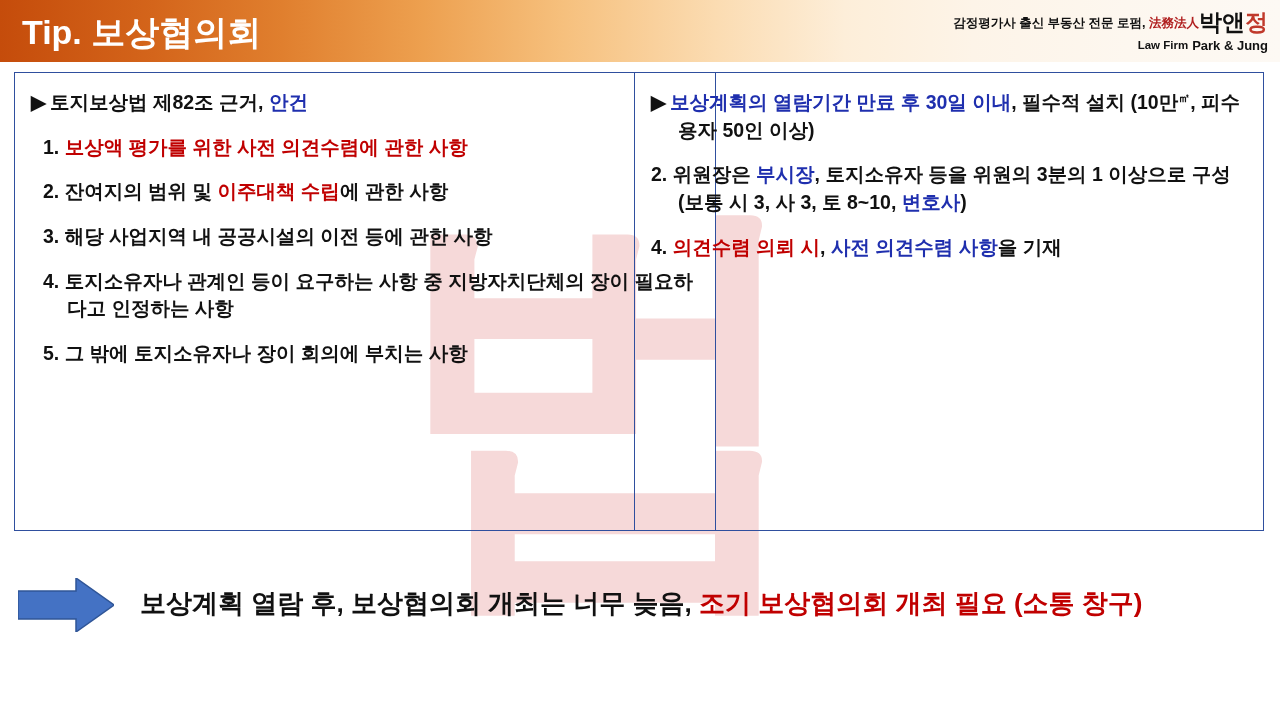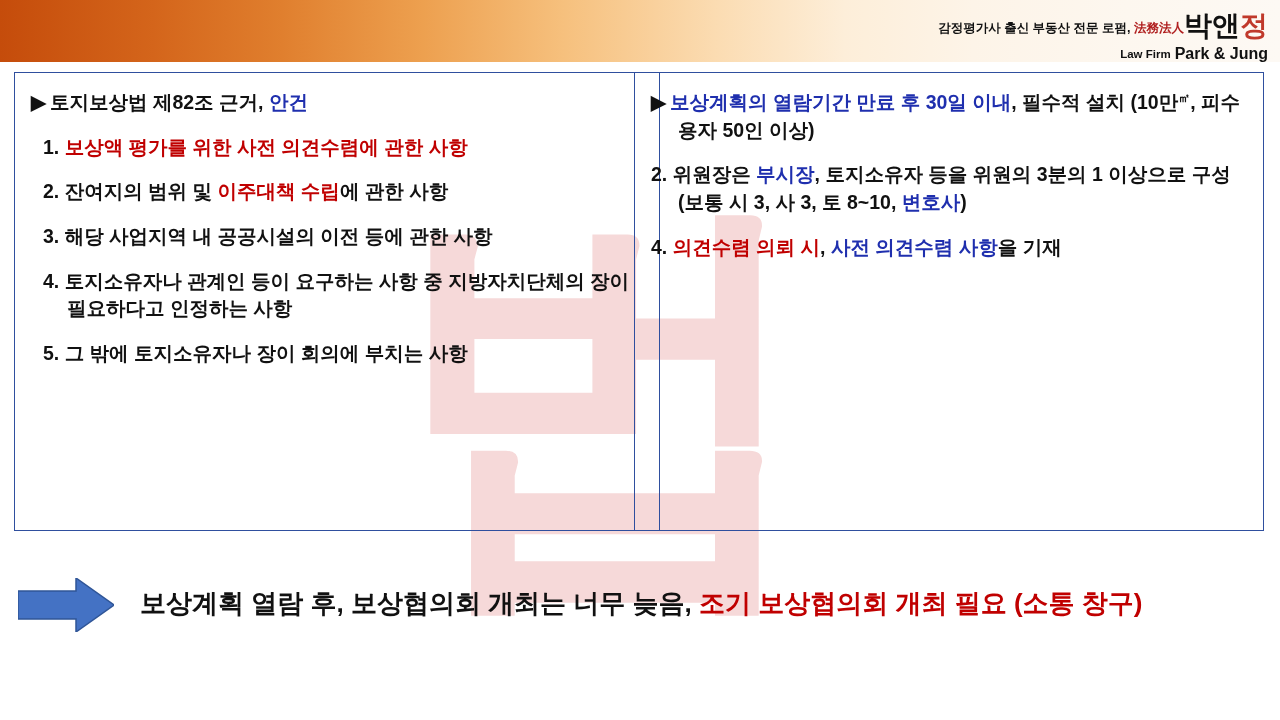--- a/index.html
+++ b/index.html
@@ -65,42 +65,42 @@
     color: #111111;
   }
   .logo-line1 .law-kr { color: #b01f1f; margin-top: 8px; }
   .logo-line2 {
     font-size: 11.5px;
     font-weight: bold;
     color: #111111;
     margin-top: 1px;
   }
   .brand-kr {
-    font-size: 28px;
+    font-size: 23px;
     font-weight: bold;
     color: #111111;
     vertical-align: -3px;
   }
   .brand-kr .accent { color: #c0392b; }
   .brand-en {
-    font-size: 16px;
+    font-size: 13px;
     font-weight: bold;
     color: #111111;
     vertical-align: -1px;
     margin-left: 4px;
   }
 
   
   .box {
     position: absolute;
     border: 1.5px solid #2f4f9e;
     background: transparent;
     z-index: 1;
   }
-  #box-left  { left: 14px;  top: 72px; width: 646px; height: 459px; }
+  #box-left  { left: 14px;  top: 72px; width: 702px; height: 459px; }
   #box-right { left: 634px; top: 72px; width: 630px; height: 459px; }
 
   .box-inner {
     padding: 16px 14px 10px 16px;
   }
   .line {
     font-size: 19.5px;
     font-weight: bold;
     color: #111111;
     line-height: 1.42;
@@ -134,20 +134,21 @@
   }
 </style>
 </head>
 <body>
 
 <div id="slide">
 
   <div class="watermark">법</div>
 
   <div class="header">
+    <div class="header-title">Tip. 보상협의회</div>
 
     <div class="logo-block">
       <div class="logo-line1">
         <span>감정평가사 출신 부동산 전문 로펌, </span><span class="law-kr">法務法人</span><span class="brand-kr"><span>박앤</span><span class="accent">정</span></span>
       </div>
       <div class="logo-line2">
         <span>Law Firm</span><span class="brand-en">Park &amp; Jung</span>
       </div>
     </div>
   </div>

